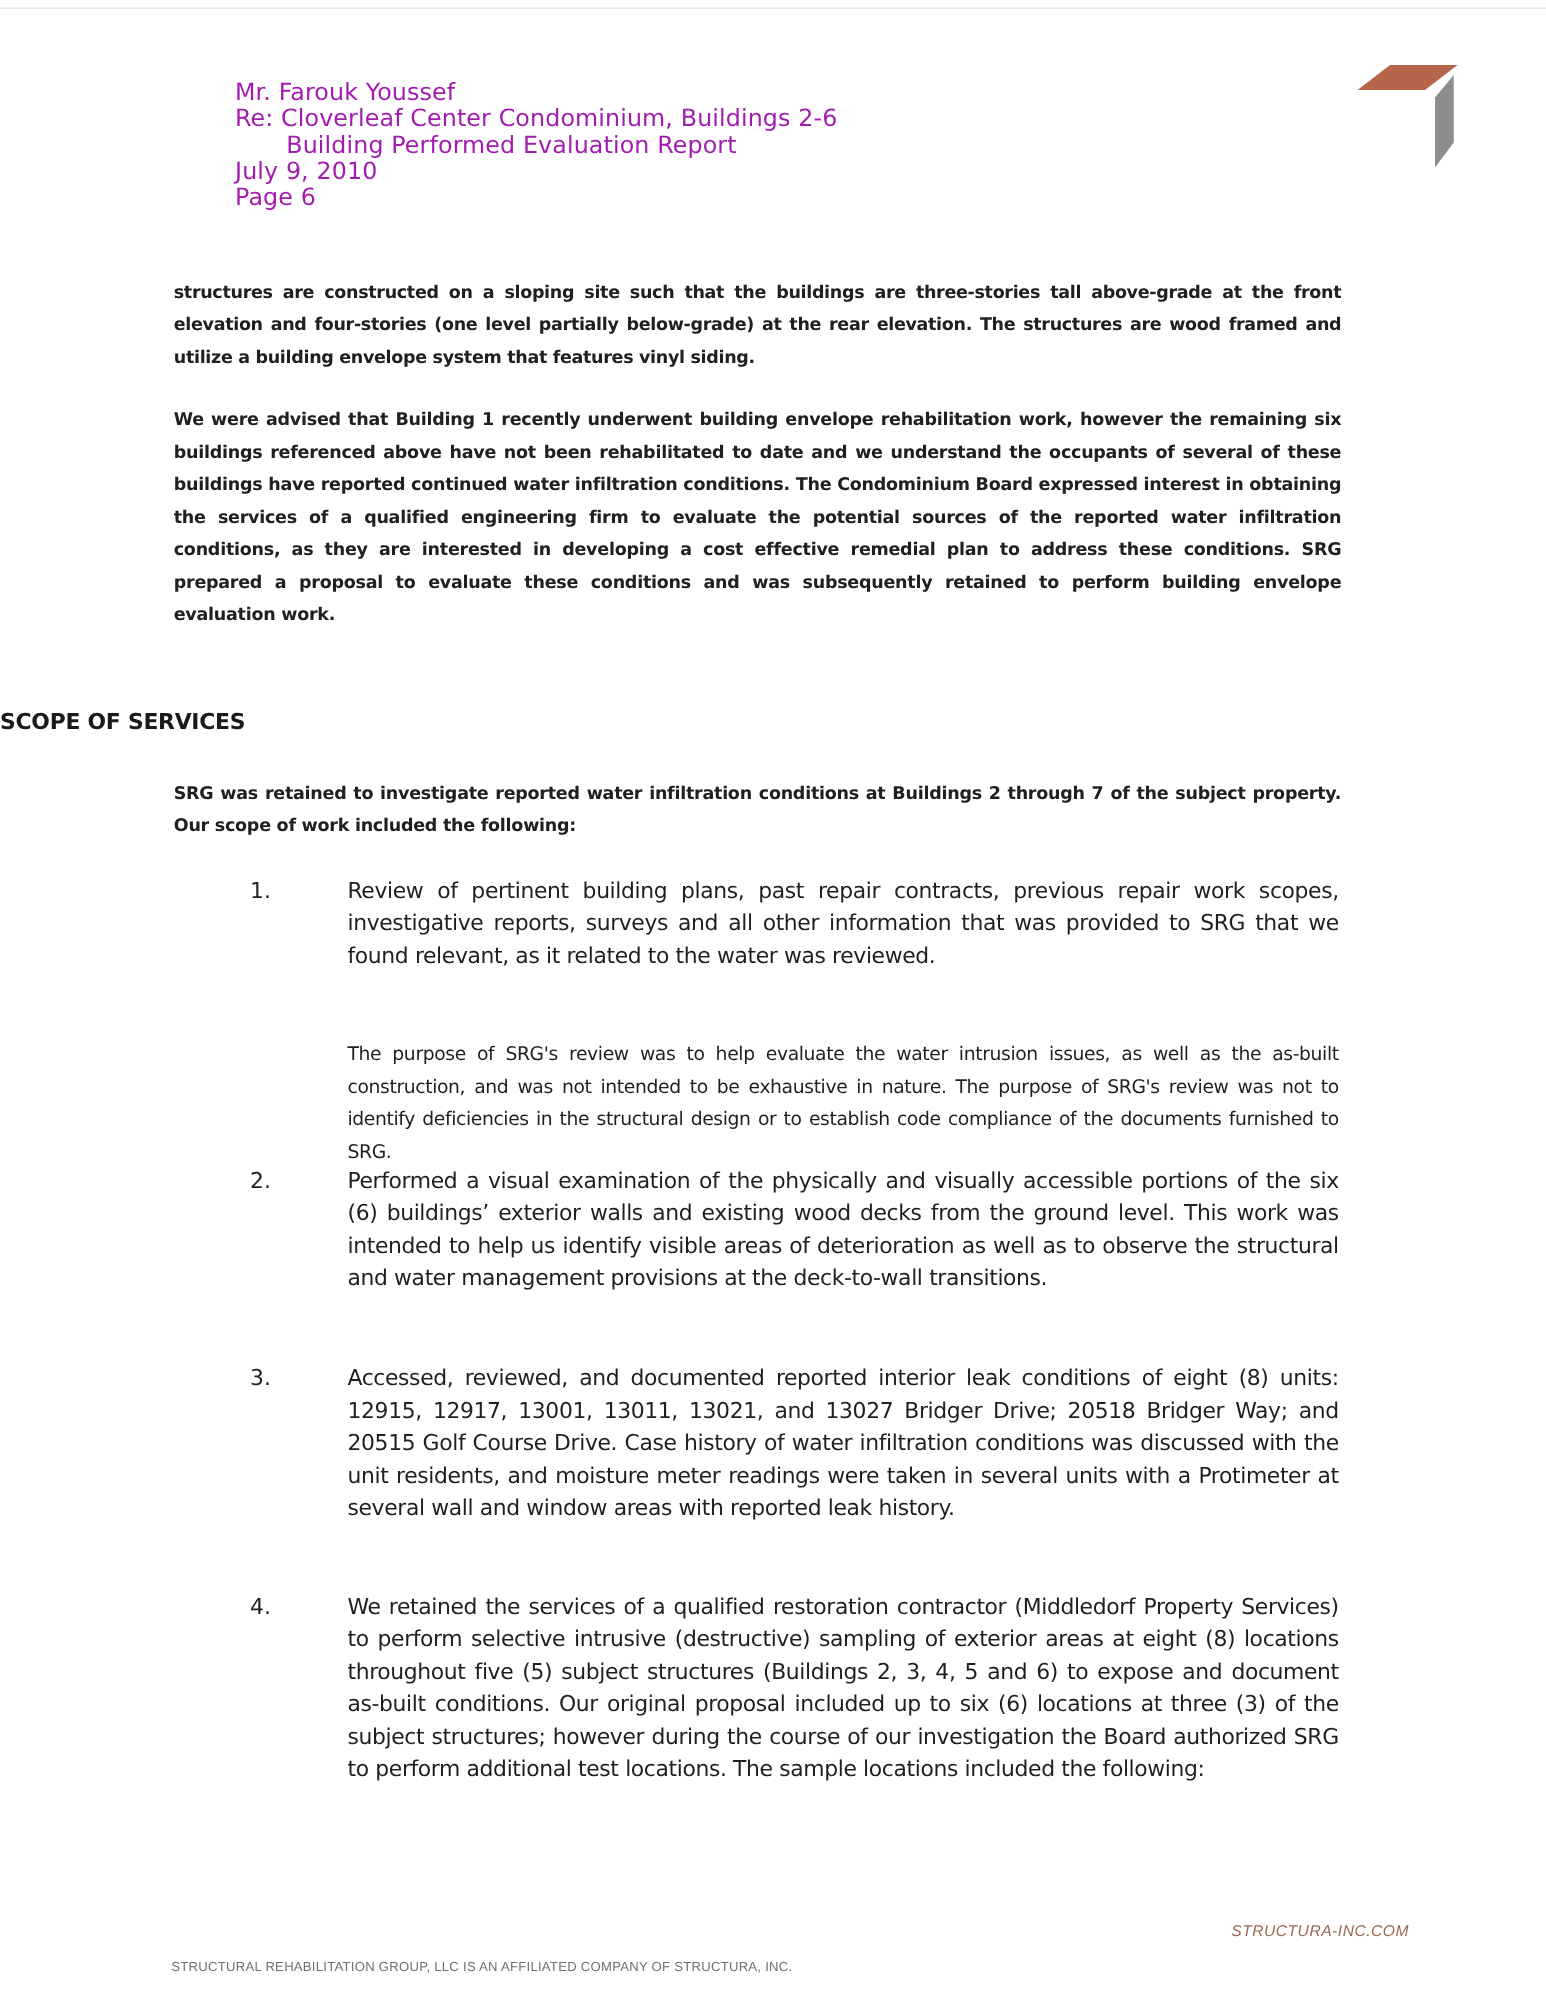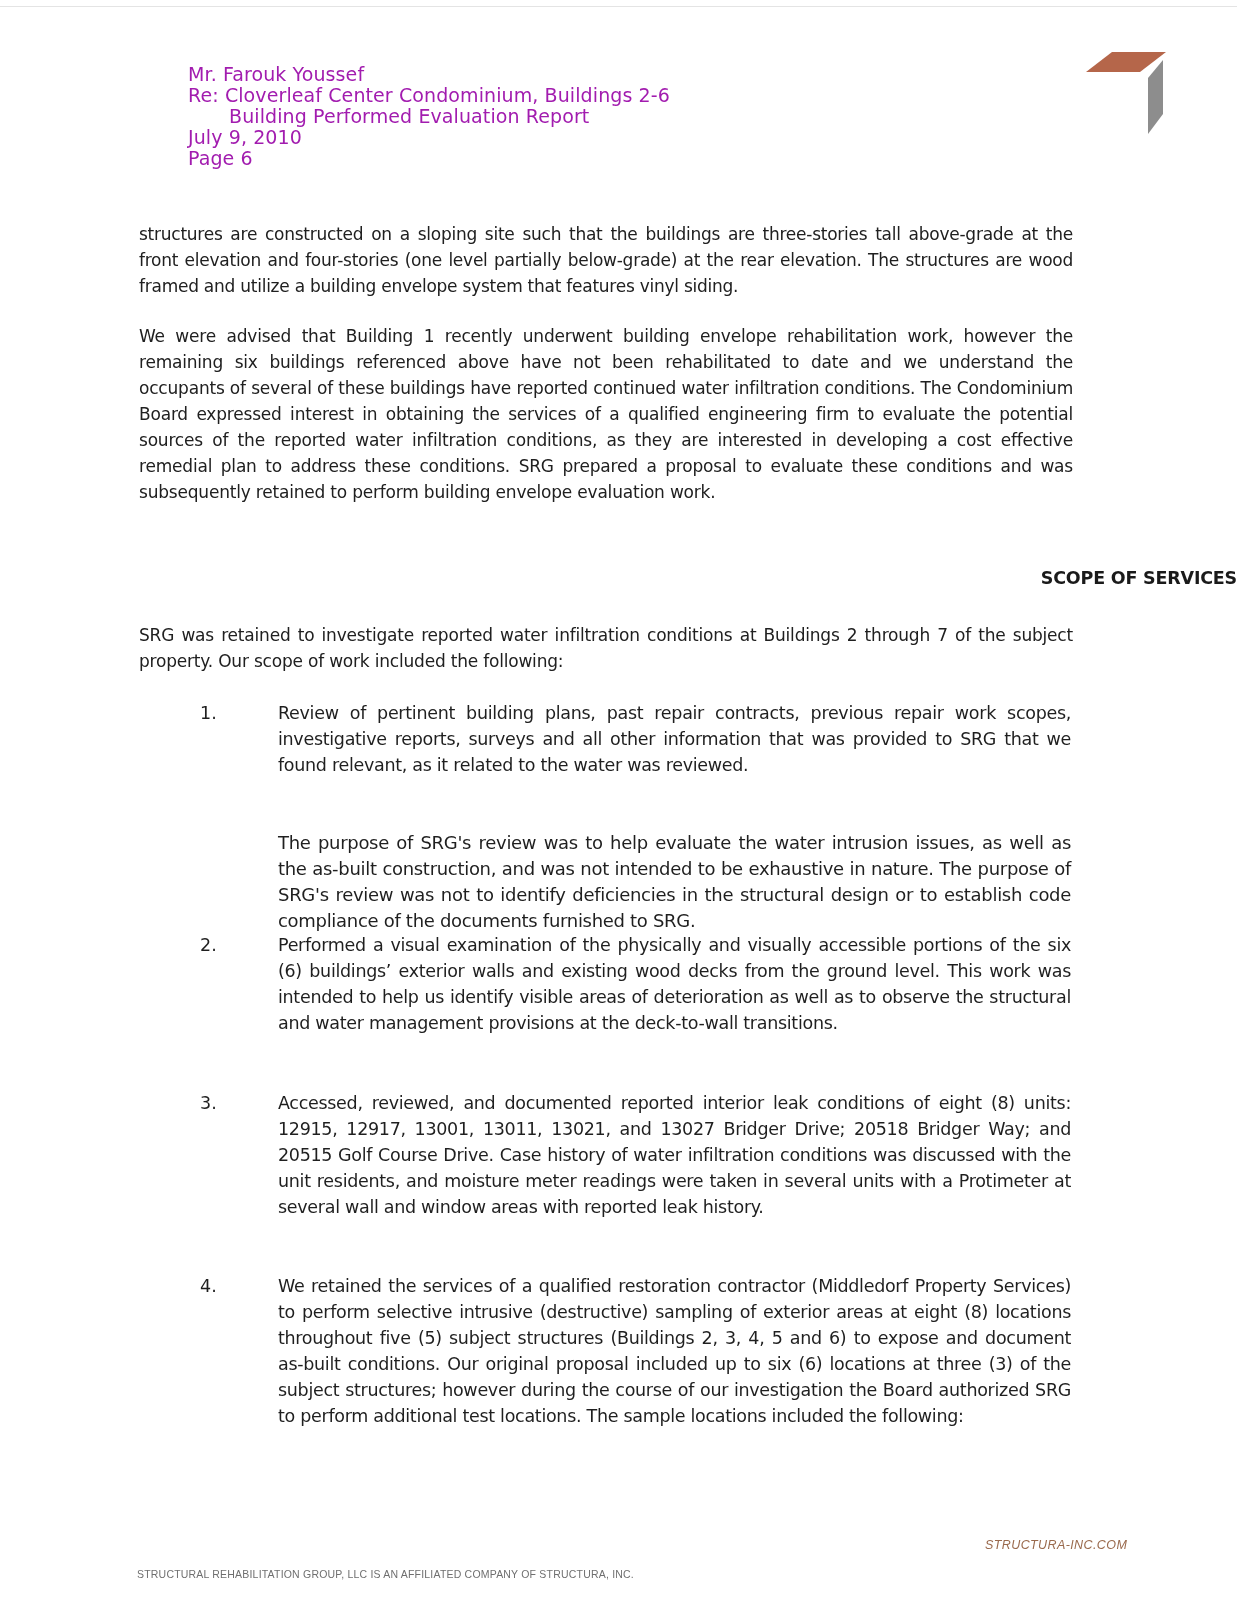--- a/index.html
+++ b/index.html
@@ -6,37 +6,37 @@
   body {
     width: 1237px; height: 1600px; position: relative; overflow: hidden;
     font-family: "DejaVu Sans", sans-serif; color: #1f1f1f;
   }
   .topline { position: absolute; left: 0; top: 6px; width: 1237px; height: 1px; background: #e4e4e4; }
   .header { position: absolute; left: 142px; top: 64px; font-size: 19px; line-height: 21px; color: #a21caf; letter-spacing: 0.1px; margin-left: 46px; }
   .header .indent { padding-left: 41px; }
   .logo { position: absolute; left: 1068px; top: 44px; width: 100px; height: 100px; }
   .body-text {
     position: absolute; left: 139px; width: 934px;
-    font-size: 17px; line-height: 26px; text-align: justify; color: #202020;
+    font-size: 14px; line-height: 26px; text-align: justify; color: #202020; font-weight: bold;
   }
   .p1 { top: 221px; letter-spacing: -0.25px; }
   .p2 { top: 323px; letter-spacing: -0.2px; }
   .heading {
-    position: absolute; left: 0; width: 1237px; top: 568px; text-align: right;
+    position: absolute; left: 0; width: 1237px; top: 568px; text-align: left;
     font-weight: bold; font-size: 17.5px; letter-spacing: -0.2px; color: #1a1a1a;
   }
   .p3 { top: 622px; letter-spacing: -0.2px; }
   .list-item { position: absolute; left: 200px; width: 874px; }
   .list-num { position: absolute; left: 0; top: 0; font-size: 17.5px; line-height: 26px; }
   .list-body {
     position: absolute; left: 78px; width: 793px;
     font-size: 17.5px; line-height: 26px; text-align: justify; letter-spacing: -0.3px;
   }
   .li1 { top: 700px; }
-  .li1-sub { position: absolute; left: 278px; width: 793px; top: 830px; font-size: 18px; line-height: 26px; text-align: justify; letter-spacing: -0.3px; }
+  .li1-sub { position: absolute; left: 278px; width: 793px; top: 830px; font-size: 15px; line-height: 26px; text-align: justify; letter-spacing: -0.3px; }
   .li2 { top: 932px; }
   .li3 { top: 1090px; }
   .li4 { top: 1273px; }
   .footer-left {
     position: absolute; left: 137px; top: 1540px; font-size: 10.5px; color: #6f6f6f;
     letter-spacing: 0.2px; font-family: "Liberation Sans", sans-serif; margin-top: 28px;
   }
   .footer-right {
     position: absolute; left: 985px; top: 1538px; font-size: 12.5px; color: #9a6a4d;
     letter-spacing: 0.4px; font-family: "Liberation Sans", sans-serif; font-style: italic;

